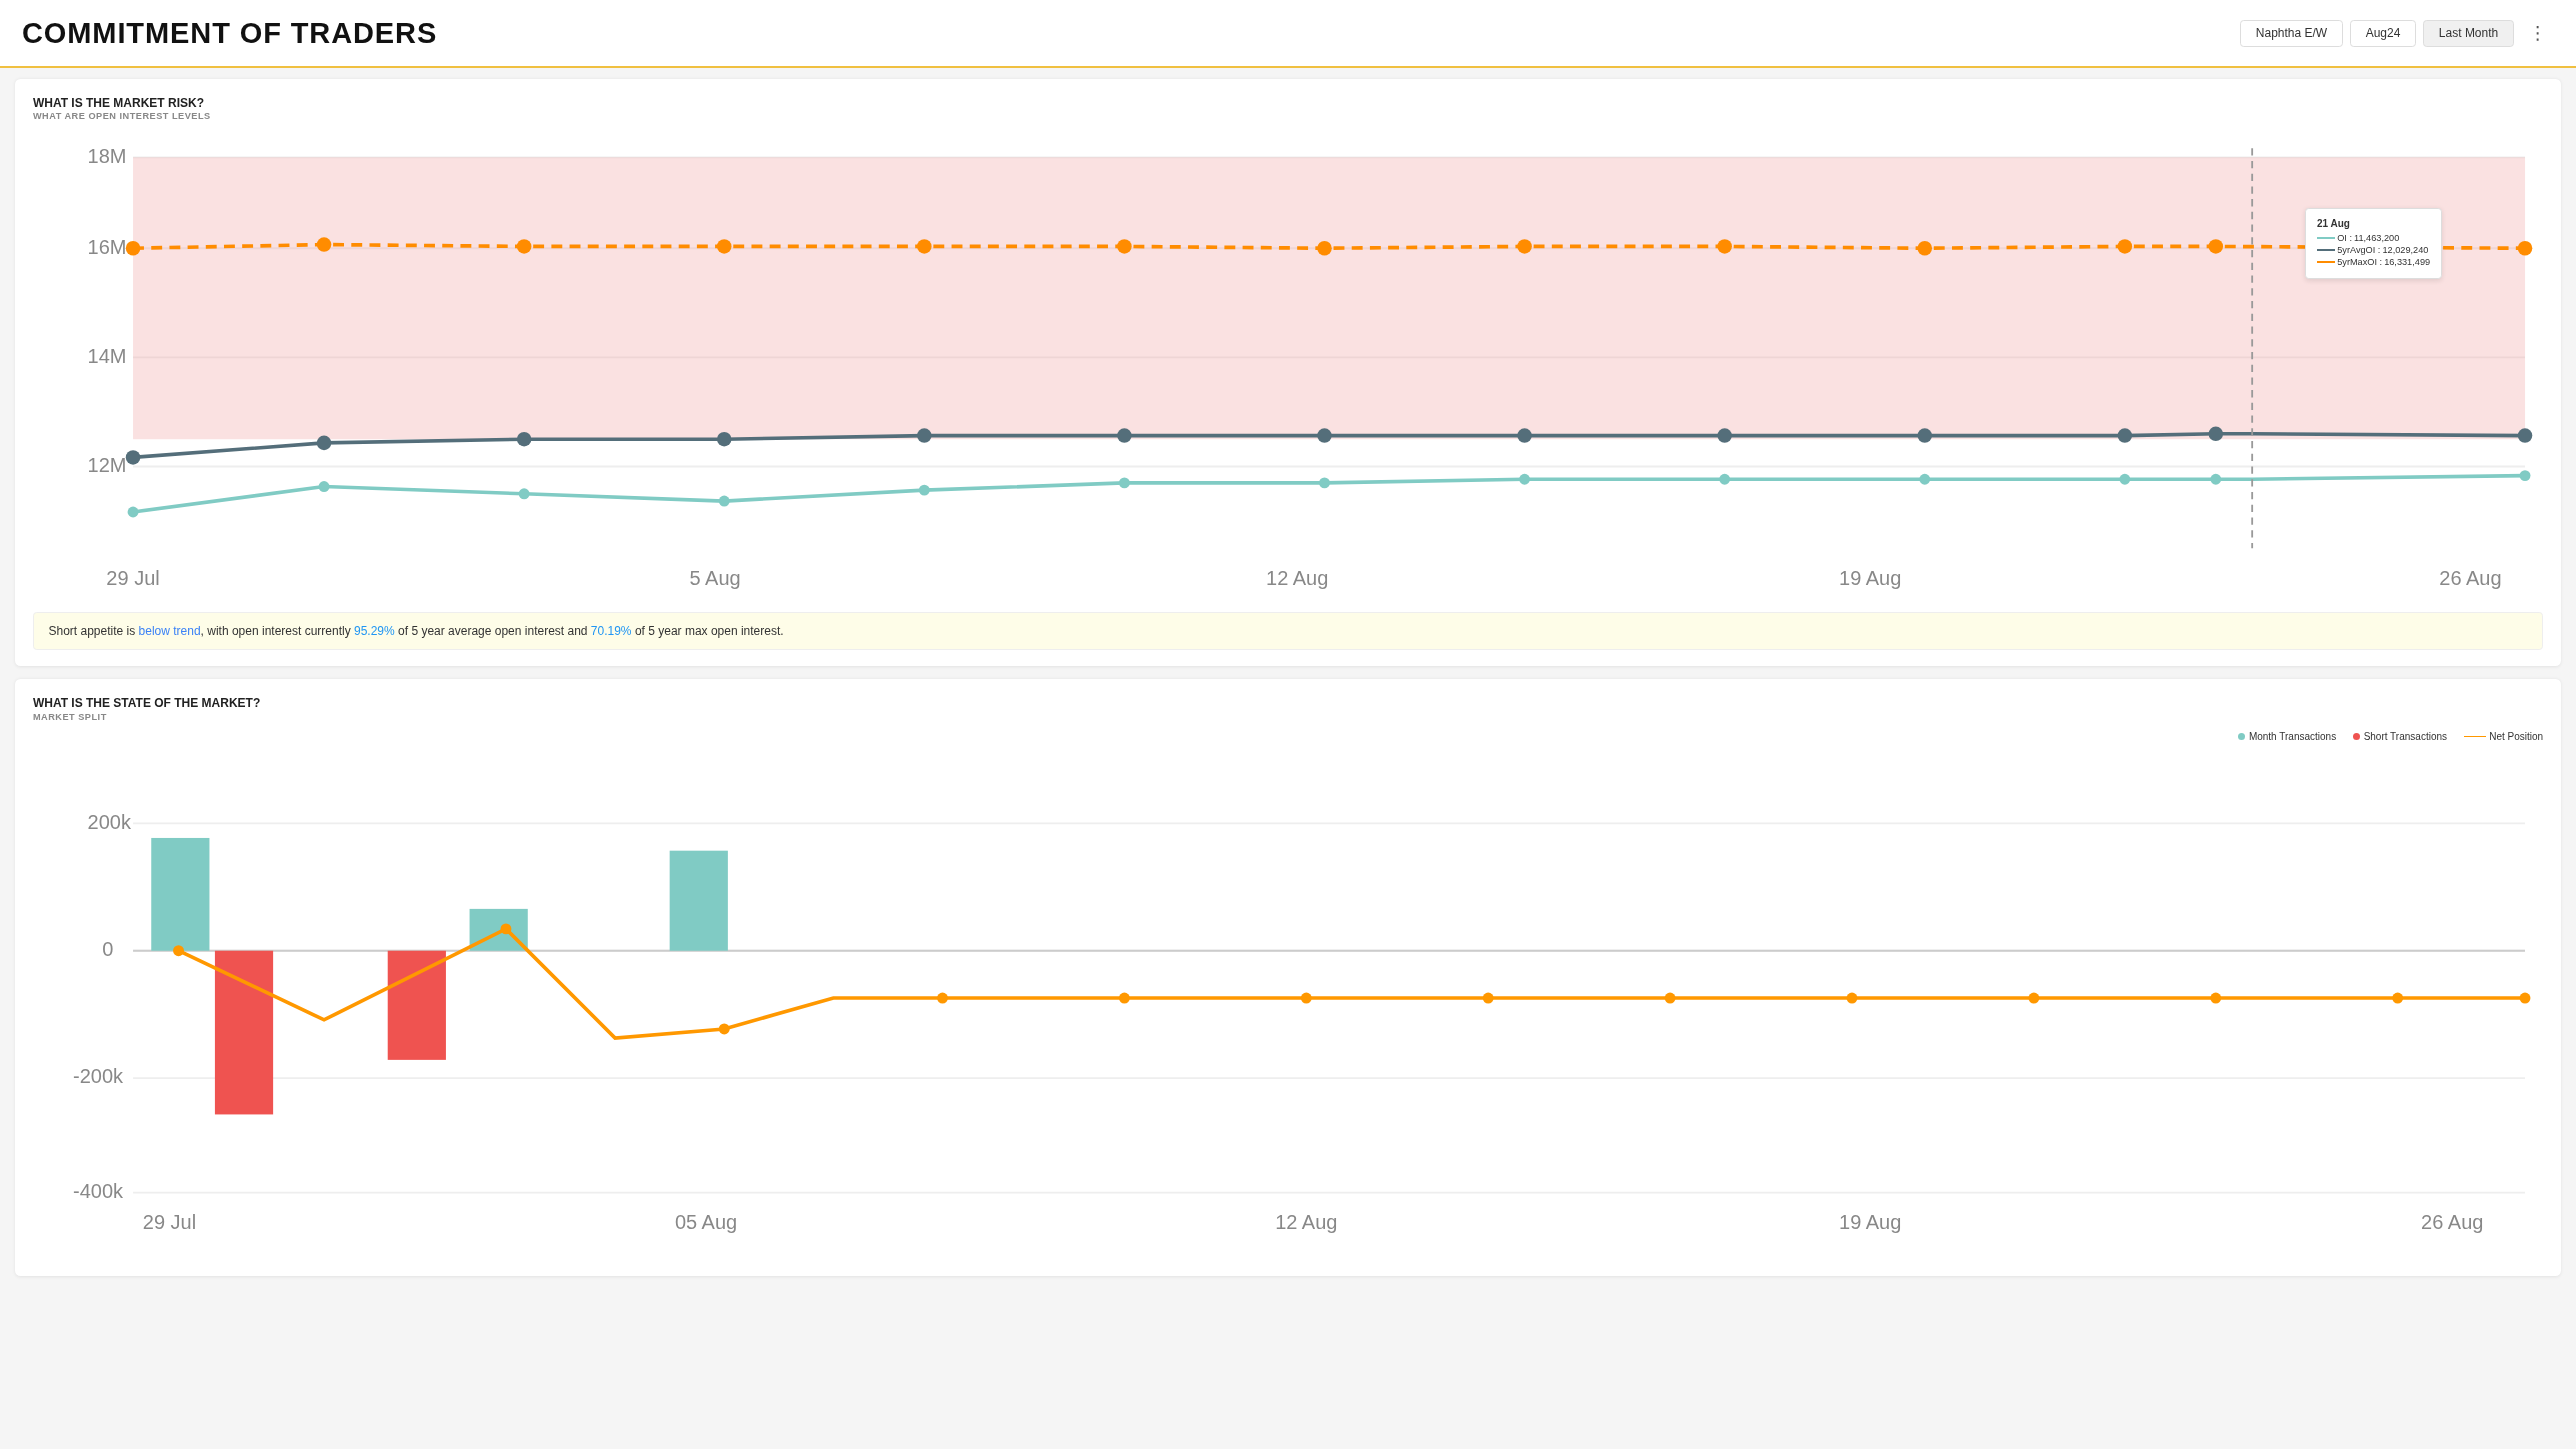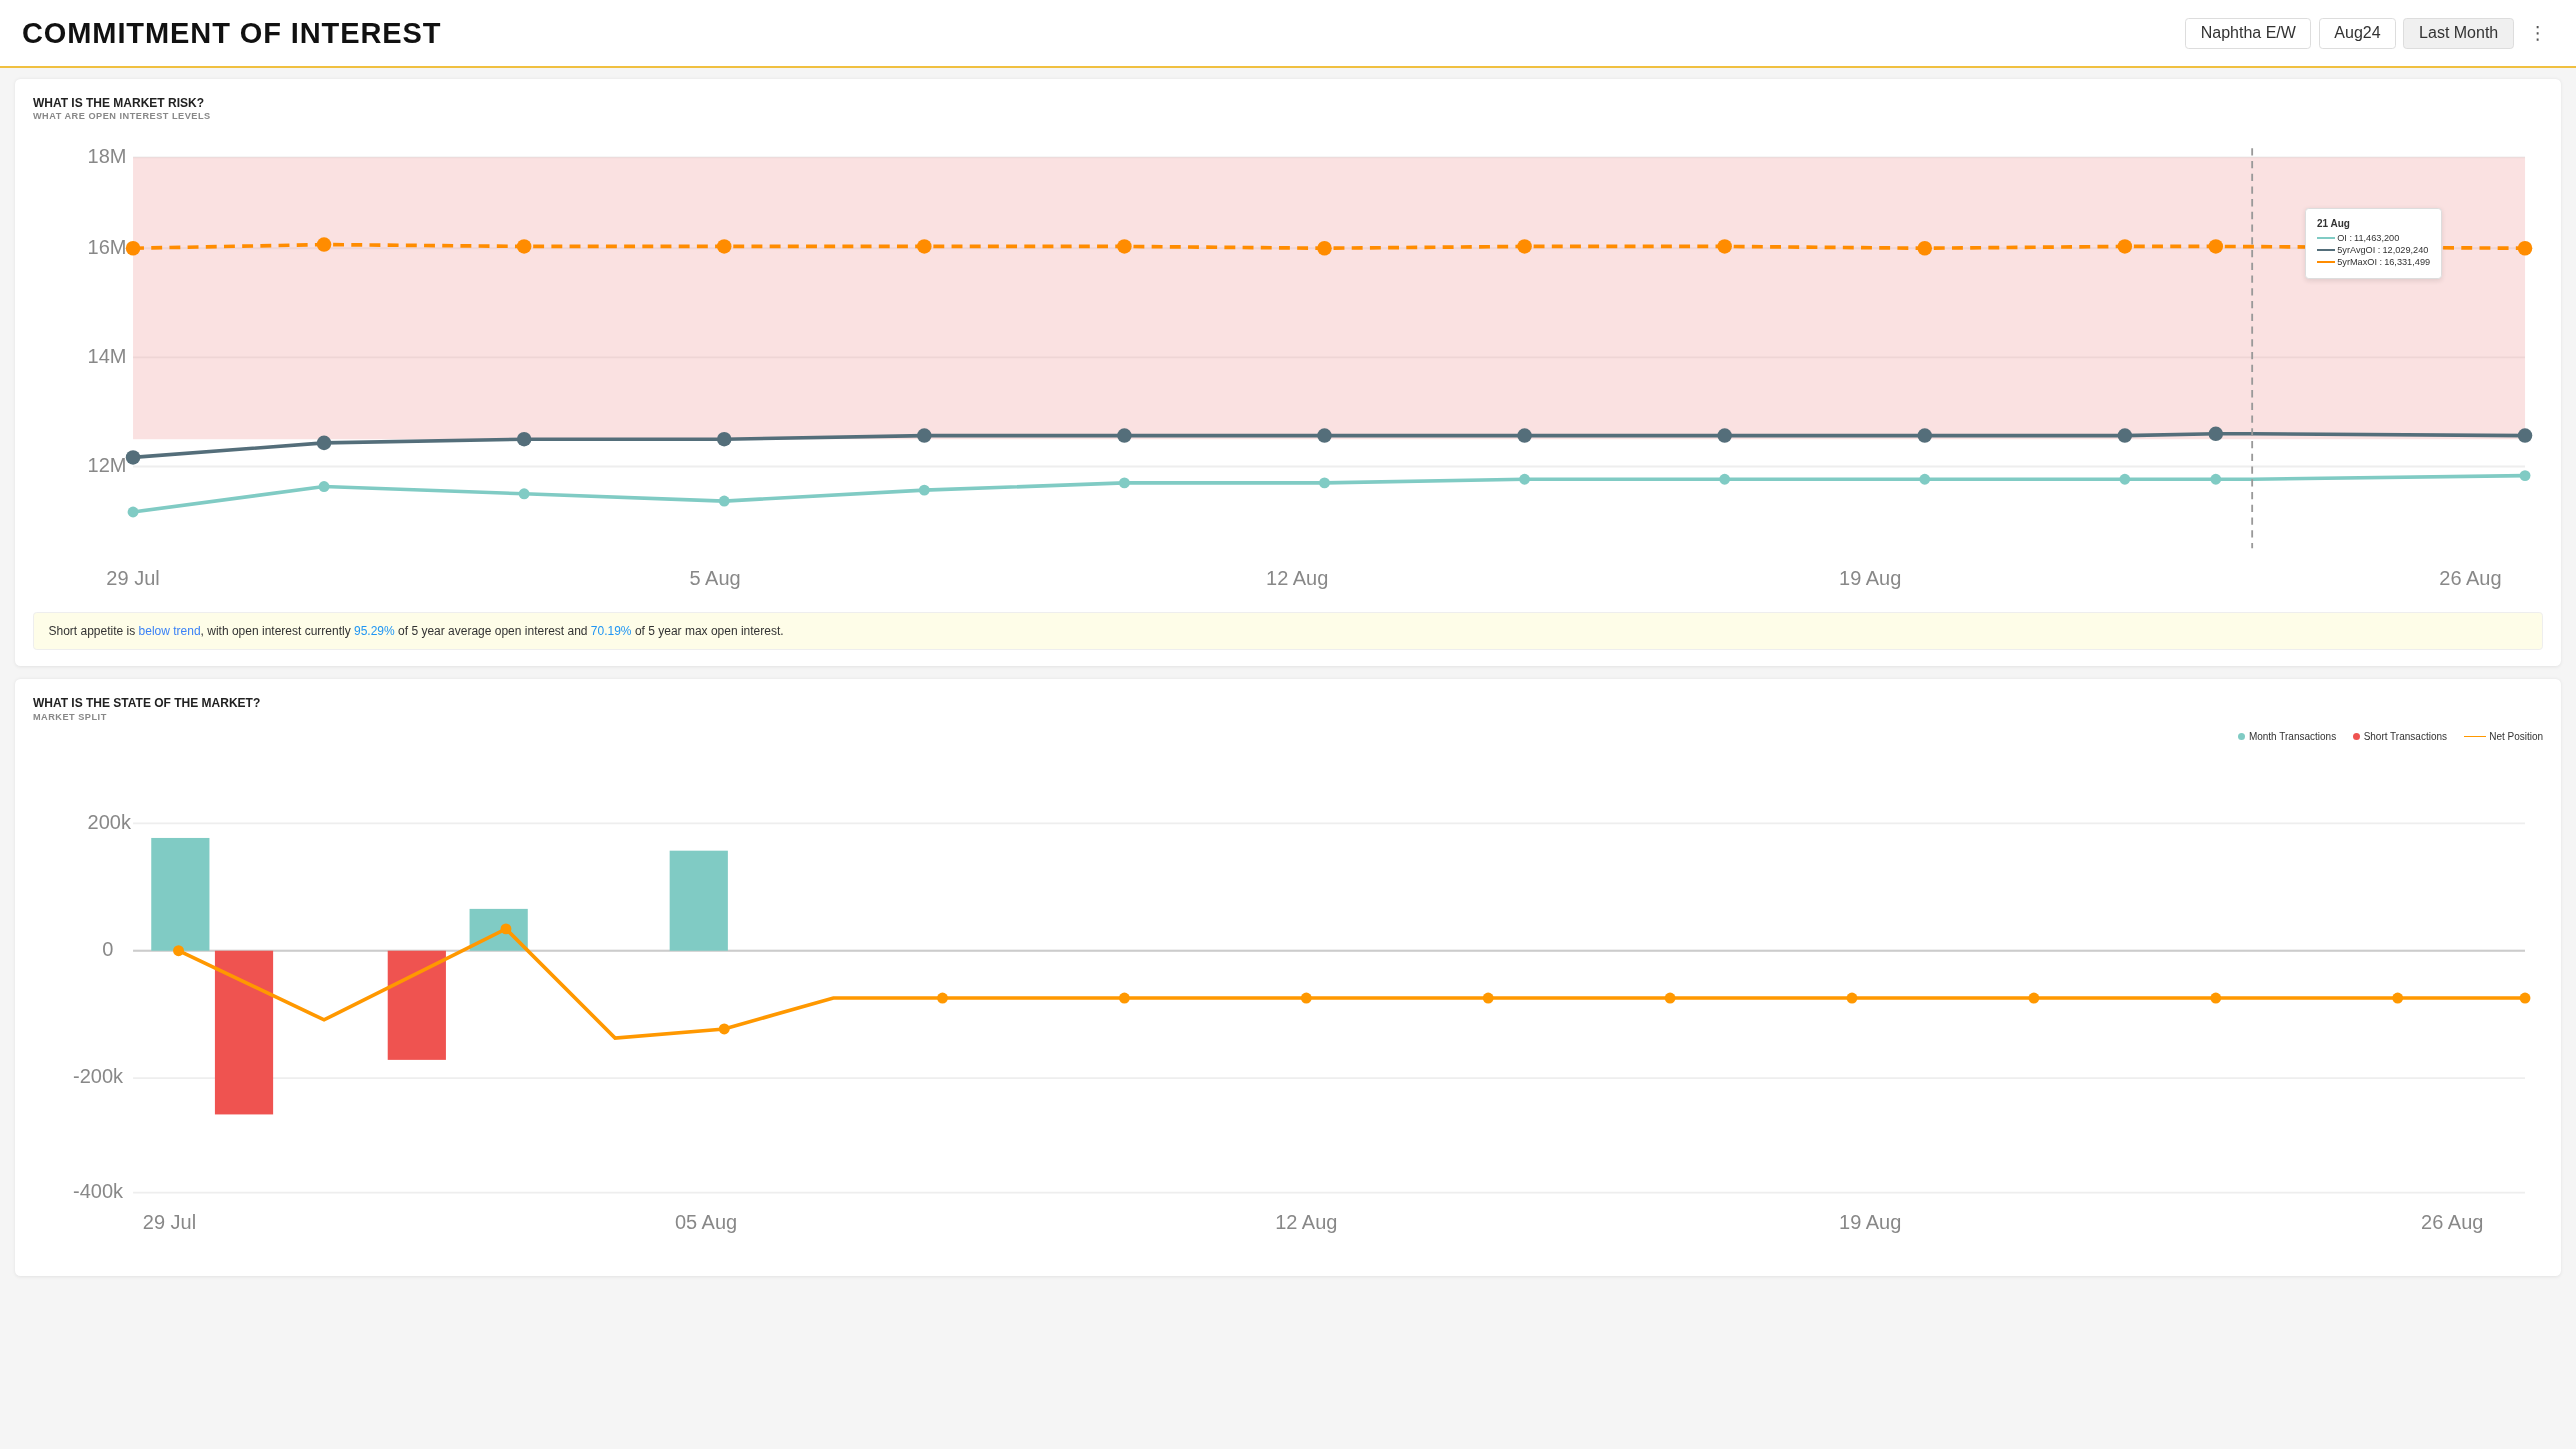--- a/index.html
+++ b/index.html
@@ -22,21 +22,21 @@
     .header-controls {
       display: flex;
       align-items: center;
       gap: 7.3px;
     }
     .header-btn {
       padding: 5.5px 14.6px;
       border: 0.9px solid #ddd;
       border-radius: 3.7px;
       background: white;
-      font-size: 16px;
+      font-size: 12px;
       cursor: pointer;
       color: #333;
     }
     .header-btn.active {
       background: #f0f0f0;
     }
     .header-more {
       font-size: 18.3px;
       cursor: pointer;
       padding: 3.7px 7.3px;
@@ -144,21 +144,21 @@
     }
 
     svg text {
       font-family: Arial, sans-serif;
     }
   </style>
 </head>
 <body>
 
 <div class="header">
-  <div class="header-title">COMMITMENT OF INTEREST</div>
+  <div class="header-title">COMMITMENT OF TRADERS</div>
   <div class="header-controls">
     <button class="header-btn">Naphtha E/W</button>
     <button class="header-btn">Aug24</button>
     <button class="header-btn active">Last Month</button>
     <span class="header-more">⋮</span>
   </div>
 </div>
 
 <div class="main-content">
 

